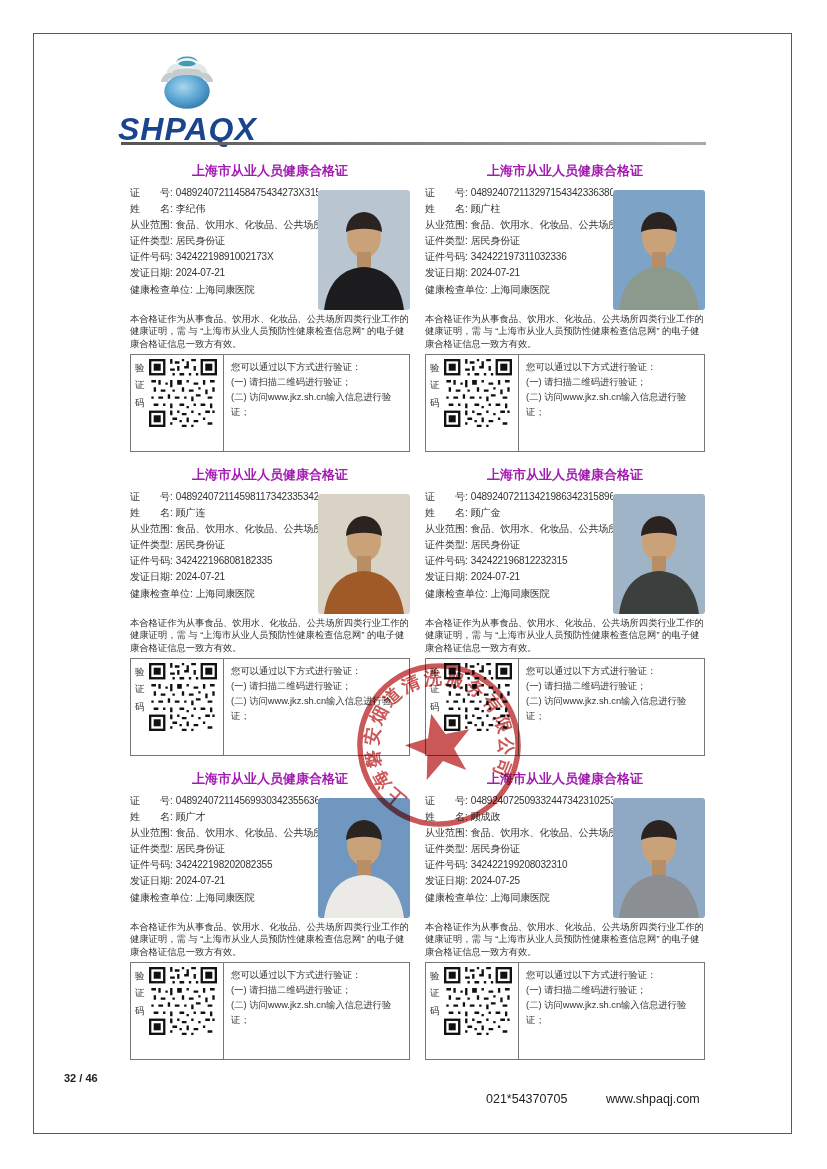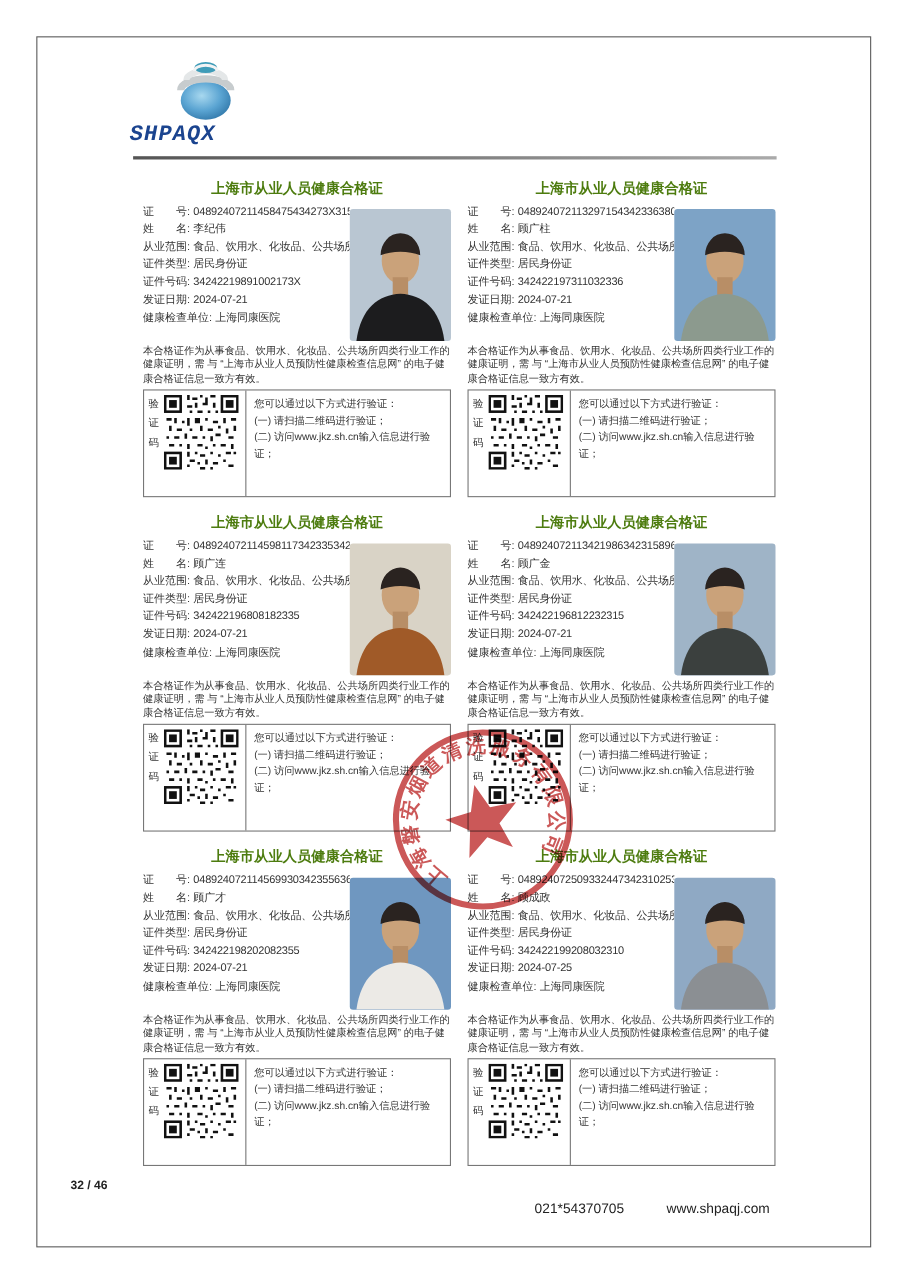--- a/index.html
+++ b/index.html
@@ -1,28 +1,28 @@
 <!DOCTYPE html>
 <html><head>
 <meta charset="utf-8">
 <style>
   * { margin:0; padding:0; box-sizing:border-box; }
   html,body { width:827px; height:1169px; background:#ffffff; font-family:"Liberation Sans","DejaVu Sans",sans-serif; }
   .page { position:absolute; left:33px; top:33px; width:759px; height:1101px; border:1px solid #5a5a5a; background:#fff; }
 
   
   .logo-sphere { position:absolute; left:119px; top:16px; width:66px; height:62px; }
-  .logo-text { position:absolute; left:84px; top:77px; font-style:italic; font-weight:bold; font-size:20px; letter-spacing:1px; color:#1b448f; font-family:Liberation Mono, monospace; }
+  .logo-text { position:absolute; left:84px; top:77px; font-style:italic; font-weight:bold; font-size:32px; letter-spacing:1px; color:#1b448f; font-family:Liberation Sans, sans-serif; }
   .doc-title { position:absolute; left:221px; top:93px; font-size:13.5px; color:#1a1a1a; letter-spacing:.5px; }
   .header-rule { position:absolute; left:87px; top:108px; width:585px; height:3px; background:linear-gradient(to right,#555,#aaa); }
 
   
   .cert-grid { position:absolute; left:96px; top:128px; display:grid; grid-template-columns:280px 280px; column-gap:15px; row-gap:37px; }
   .cert { width:280px; height:267px; }
-  .cert-title { font-size:13px; font-weight:bold; text-align:center; color:#4d7c0f; margin-bottom:3px; }
+  .cert-title { font-size:13px; font-weight:bold; text-align:center; color:#a21caf; margin-bottom:3px; }
   .info { display:flex; justify-content:space-between; height:128px; }
   .fields { font-size:10px; color:#333; line-height:16.1px; padding-top:2px; white-space:nowrap; flex:1; overflow:hidden; }
   .val { margin-left:3px; letter-spacing:-0.2px; }
   .photo { width:92px; height:120px; margin-top:7px; border-radius:3px; overflow:hidden; flex:none; background:#9fb4c7; }
   .photo svg { display:block; width:100%; height:100%; }
   .disclaimer { font-size:9.3px; color:#333; line-height:1.32; margin:2px 0 4px; }
   .qr-box { border:1px solid #777; height:98px; display:flex; background:#fff; }
   .qr-left { width:97px; border-right:1px solid #777; display:flex; padding:4px 2px 4px 4px; }
   .verify-label { font-size:9.5px; width:12px; color:#333; line-height:1.85; margin-right:2px; word-break:break-all; }
   .qr-svg { width:68px; height:68px; }

